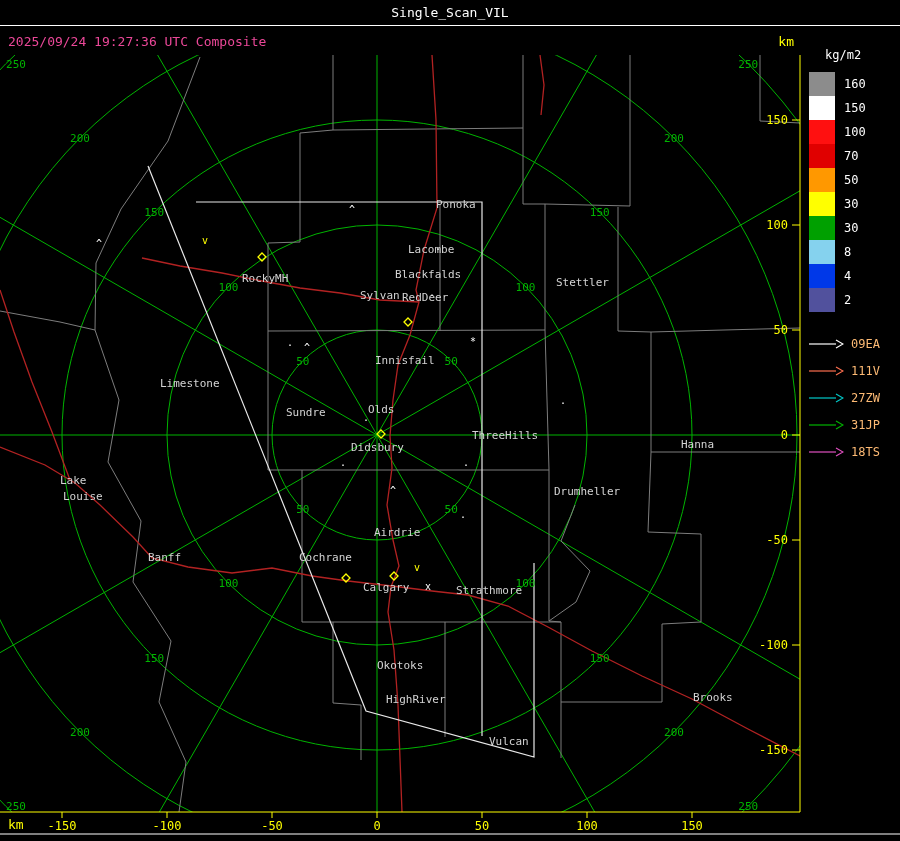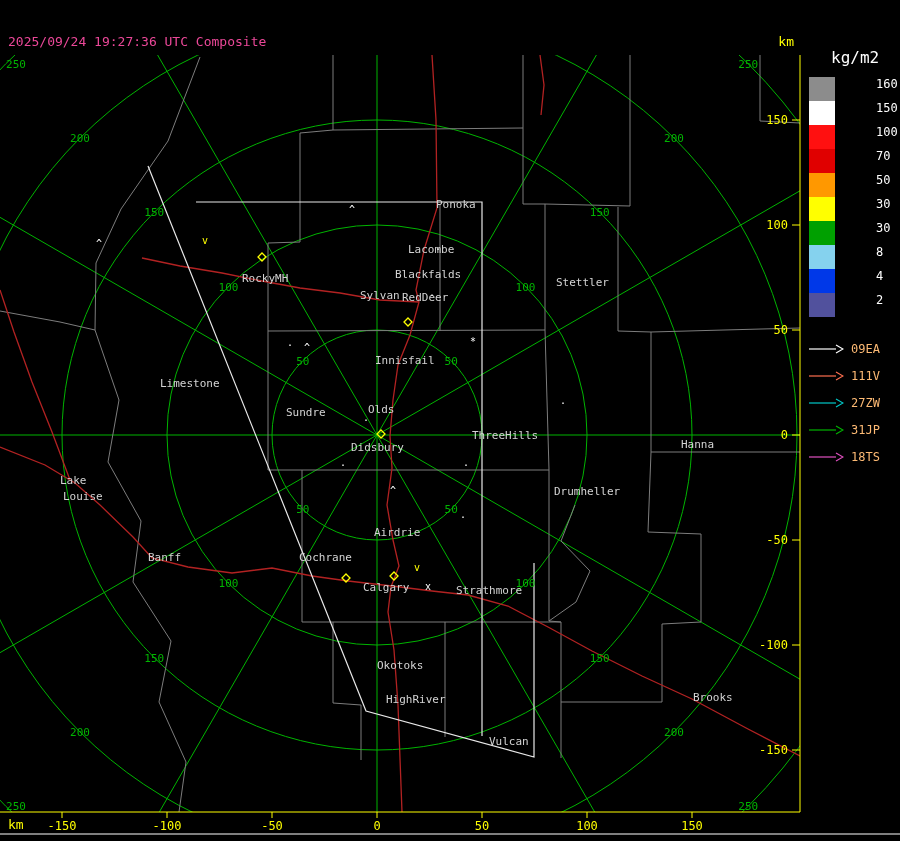--- a/index.html
+++ b/index.html
@@ -5,34 +5,37 @@
   html,body{margin:0;padding:0;background:#000;}
   .screen{position:relative;width:900px;height:841px;background:#000;overflow:hidden;
           font-family:"DejaVu Sans Mono","Liberation Mono",monospace;}
   .titlebar{position:absolute;top:0;left:0;width:900px;height:25px;border-bottom:1px solid #fff;
             color:#fff;font-size:13px;display:flex;align-items:center;justify-content:center;}
   .timestamp{position:absolute;top:34px;left:8px;color:#ec4899;font-size:13px;white-space:pre;}
   .km-top{position:absolute;top:34px;left:758px;width:36px;text-align:right;color:#ffff00;font-size:13px;}
   .km-bottom{position:absolute;top:817px;left:8px;color:#ffff00;font-size:13px;}
   #map-svg{position:absolute;top:0;left:0;}
   .legend{position:absolute;left:805px;top:30px;width:95px;}
-  .legend-unit{color:#fff;font-size:16px;margin:18px 0 10px 26px;}
-  .legend-row{display:flex;align-items:flex-start;height:24px;gap:32px;}
+  .legend-unit{color:#fff;font-size:12px;margin:18px 0 10px 20px;}
+  .legend-row{display:flex;align-items:center;height:24px;}
   .swatch{width:26px;height:24px;margin-left:4px;flex:0 0 auto;}
   .legend-value{color:#fff;font-size:12px;margin-left:9px;}
   .radar-list{margin-top:18px;}
   .radar-row{display:flex;align-items:center;height:27px;}
   .radar-arrow{margin-left:3px;flex:0 0 auto;}
   .radar-id{font-size:12px;color:#fdba74;margin-left:7px;}
 </style>
 </head>
 <body>
 
 <div class="screen">
 
+  <div class="titlebar">
+    <span>Single_Scan_VIL</span>
+  </div>
 
   <svg id="map-svg" width="900" height="841">
       <defs>
         <clipPath id="mapclip">
           <rect x="0" y="55" width="800" height="757"></rect>
         </clipPath>
       </defs>
       <g clip-path="url(#mapclip)">
         <line x1="377" y1="435" x2="1477" y2="435" stroke="#00b400" stroke-width="1"></line>
         <line x1="377" y1="435" x2="1329.6279441628826" y2="984.9999999999999" stroke="#00b400" stroke-width="1"></line>

